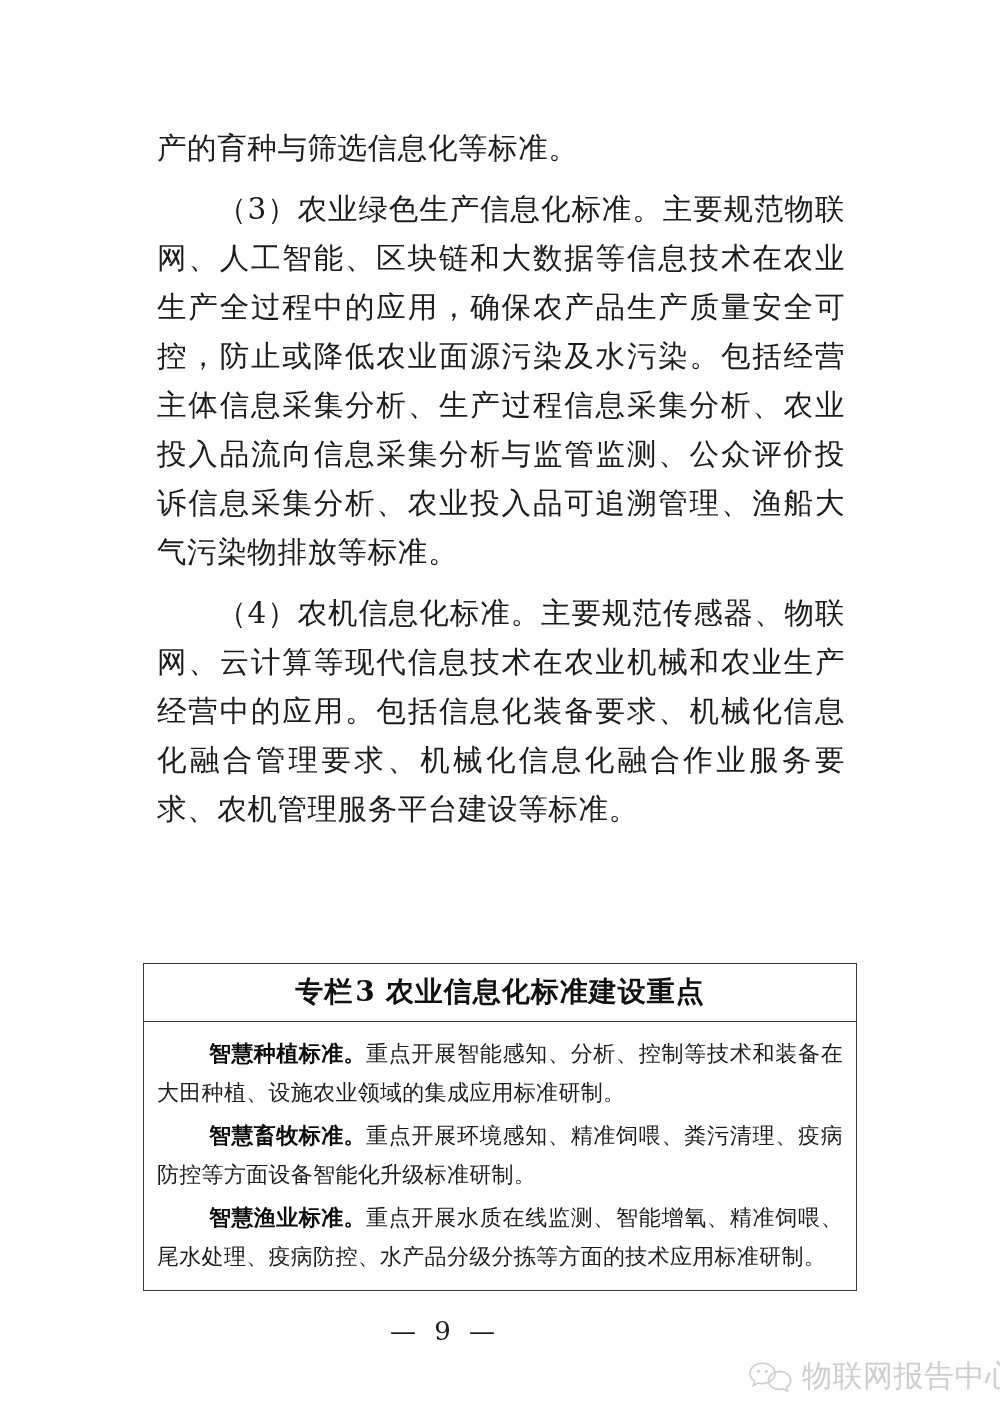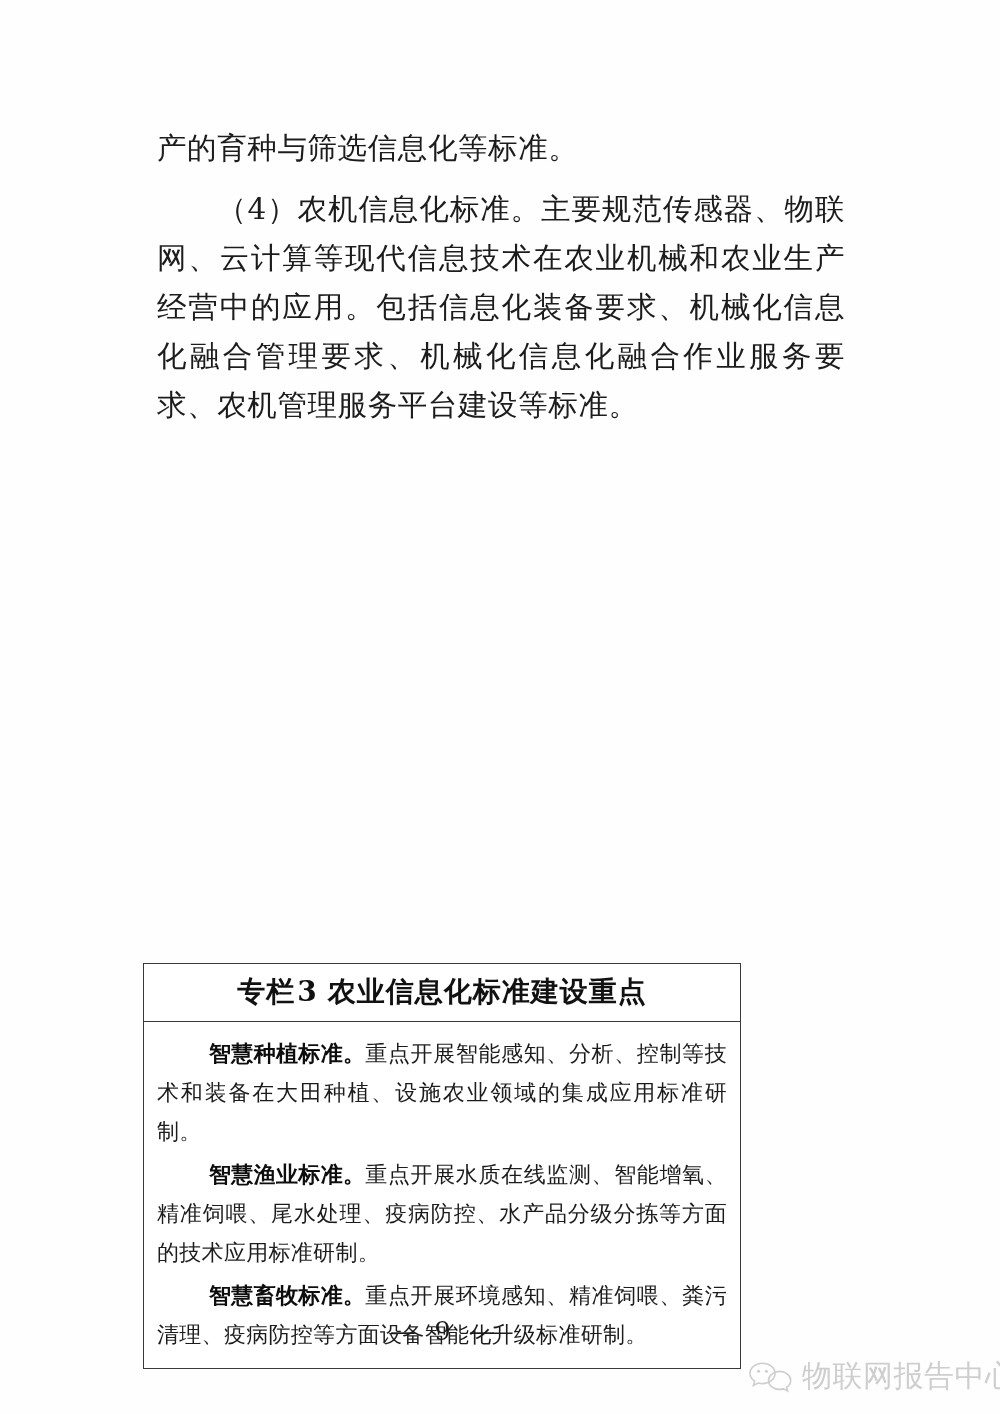--- a/index.html
+++ b/index.html
@@ -41,21 +41,21 @@
   }
   .para.indent {
     text-indent: 60px;
   }
 
   
   .callout {
     position: absolute;
     left: 143px;
     top: 963px;
-    width: 598px;
+    width: 714px;
     border: 1.6px solid #3a3a3a;
     box-sizing: border-box;
     background: #ffffff;
   }
   .callout-title {
     border-bottom: 1.4px solid #3a3a3a;
     text-align: center;
     font-family: "DejaVu Sans", "Liberation Sans", sans-serif;
     font-weight: bold;
     font-size: 28px;
@@ -122,31 +122,32 @@
     white-space: nowrap;
   }
 </style>
 </head>
 <body>
 
 <div class="page">
 
   <div class="content">
     <p class="para">产的育种与筛选信息化等标准。</p>
+    <p class="para indent">（3）农业绿色生产信息化标准。主要规范物联网、人工智能、区块链和大数据等信息技术在农业生产全过程中的应用，确保农产品生产质量安全可控，防止或降低农业面源污染及水污染。包括经营主体信息采集分析、生产过程信息采集分析、农业投入品流向信息采集分析与监管监测、公众评价投诉信息采集分析、农业投入品可追溯管理、渔船大气污染物排放等标准。</p>
     <p class="para indent">（4）农机信息化标准。主要规范传感器、物联网、云计算等现代信息技术在农业机械和农业生产经营中的应用。包括信息化装备要求、机械化信息化融合管理要求、机械化信息化融合作业服务要求、农机管理服务平台建设等标准。</p>
   </div>
 
   <div class="callout">
     <div class="callout-title">
       <span>专栏</span><span class="num">3</span><span>农业信息化标准建设重点</span>
     </div>
     <div class="callout-body">
       <p class="cal-para"><span class="cal-lead">智慧种植标准。</span><span>重点开展智能感知、分析、控制等技术和装备在大田种植、设施农业领域的集成应用标准研制。</span></p>
+      <p class="cal-para"><span class="cal-lead">智慧畜牧标准。</span><span>重点开展环境感知、精准饲喂、粪污清理、疫病防控等方面设备智能化升级标准研制。</span></p>
       <p class="cal-para"><span class="cal-lead">智慧渔业标准。</span><span>重点开展水质在线监测、智能增氧、精准饲喂、尾水处理、疫病防控、水产品分级分拣等方面的技术应用标准研制。</span></p>
-      <p class="cal-para"><span class="cal-lead">智慧畜牧标准。</span><span>重点开展环境感知、精准饲喂、粪污清理、疫病防控等方面设备智能化升级标准研制。</span></p>
     </div>
   </div>
 
   <div class="page-number">— 9 —</div>
 
   <div class="watermark">
     <span>
       <svg width="46" height="34" viewBox="0 0 46 34" aria-hidden="true">
         <g fill="none" stroke="#8d8d93" stroke-width="1.6">
           <path d="M14.5 3.2C7.6 3.2 2 7.7 2 13.3c0 3.2 1.8 6 4.7 7.9l-1.3 4.2 4.7-2.4c1.4.4 2.9.6 4.4.6 6.9 0 12.5-4.5 12.5-10.3S21.4 3.2 14.5 3.2z"></path>

